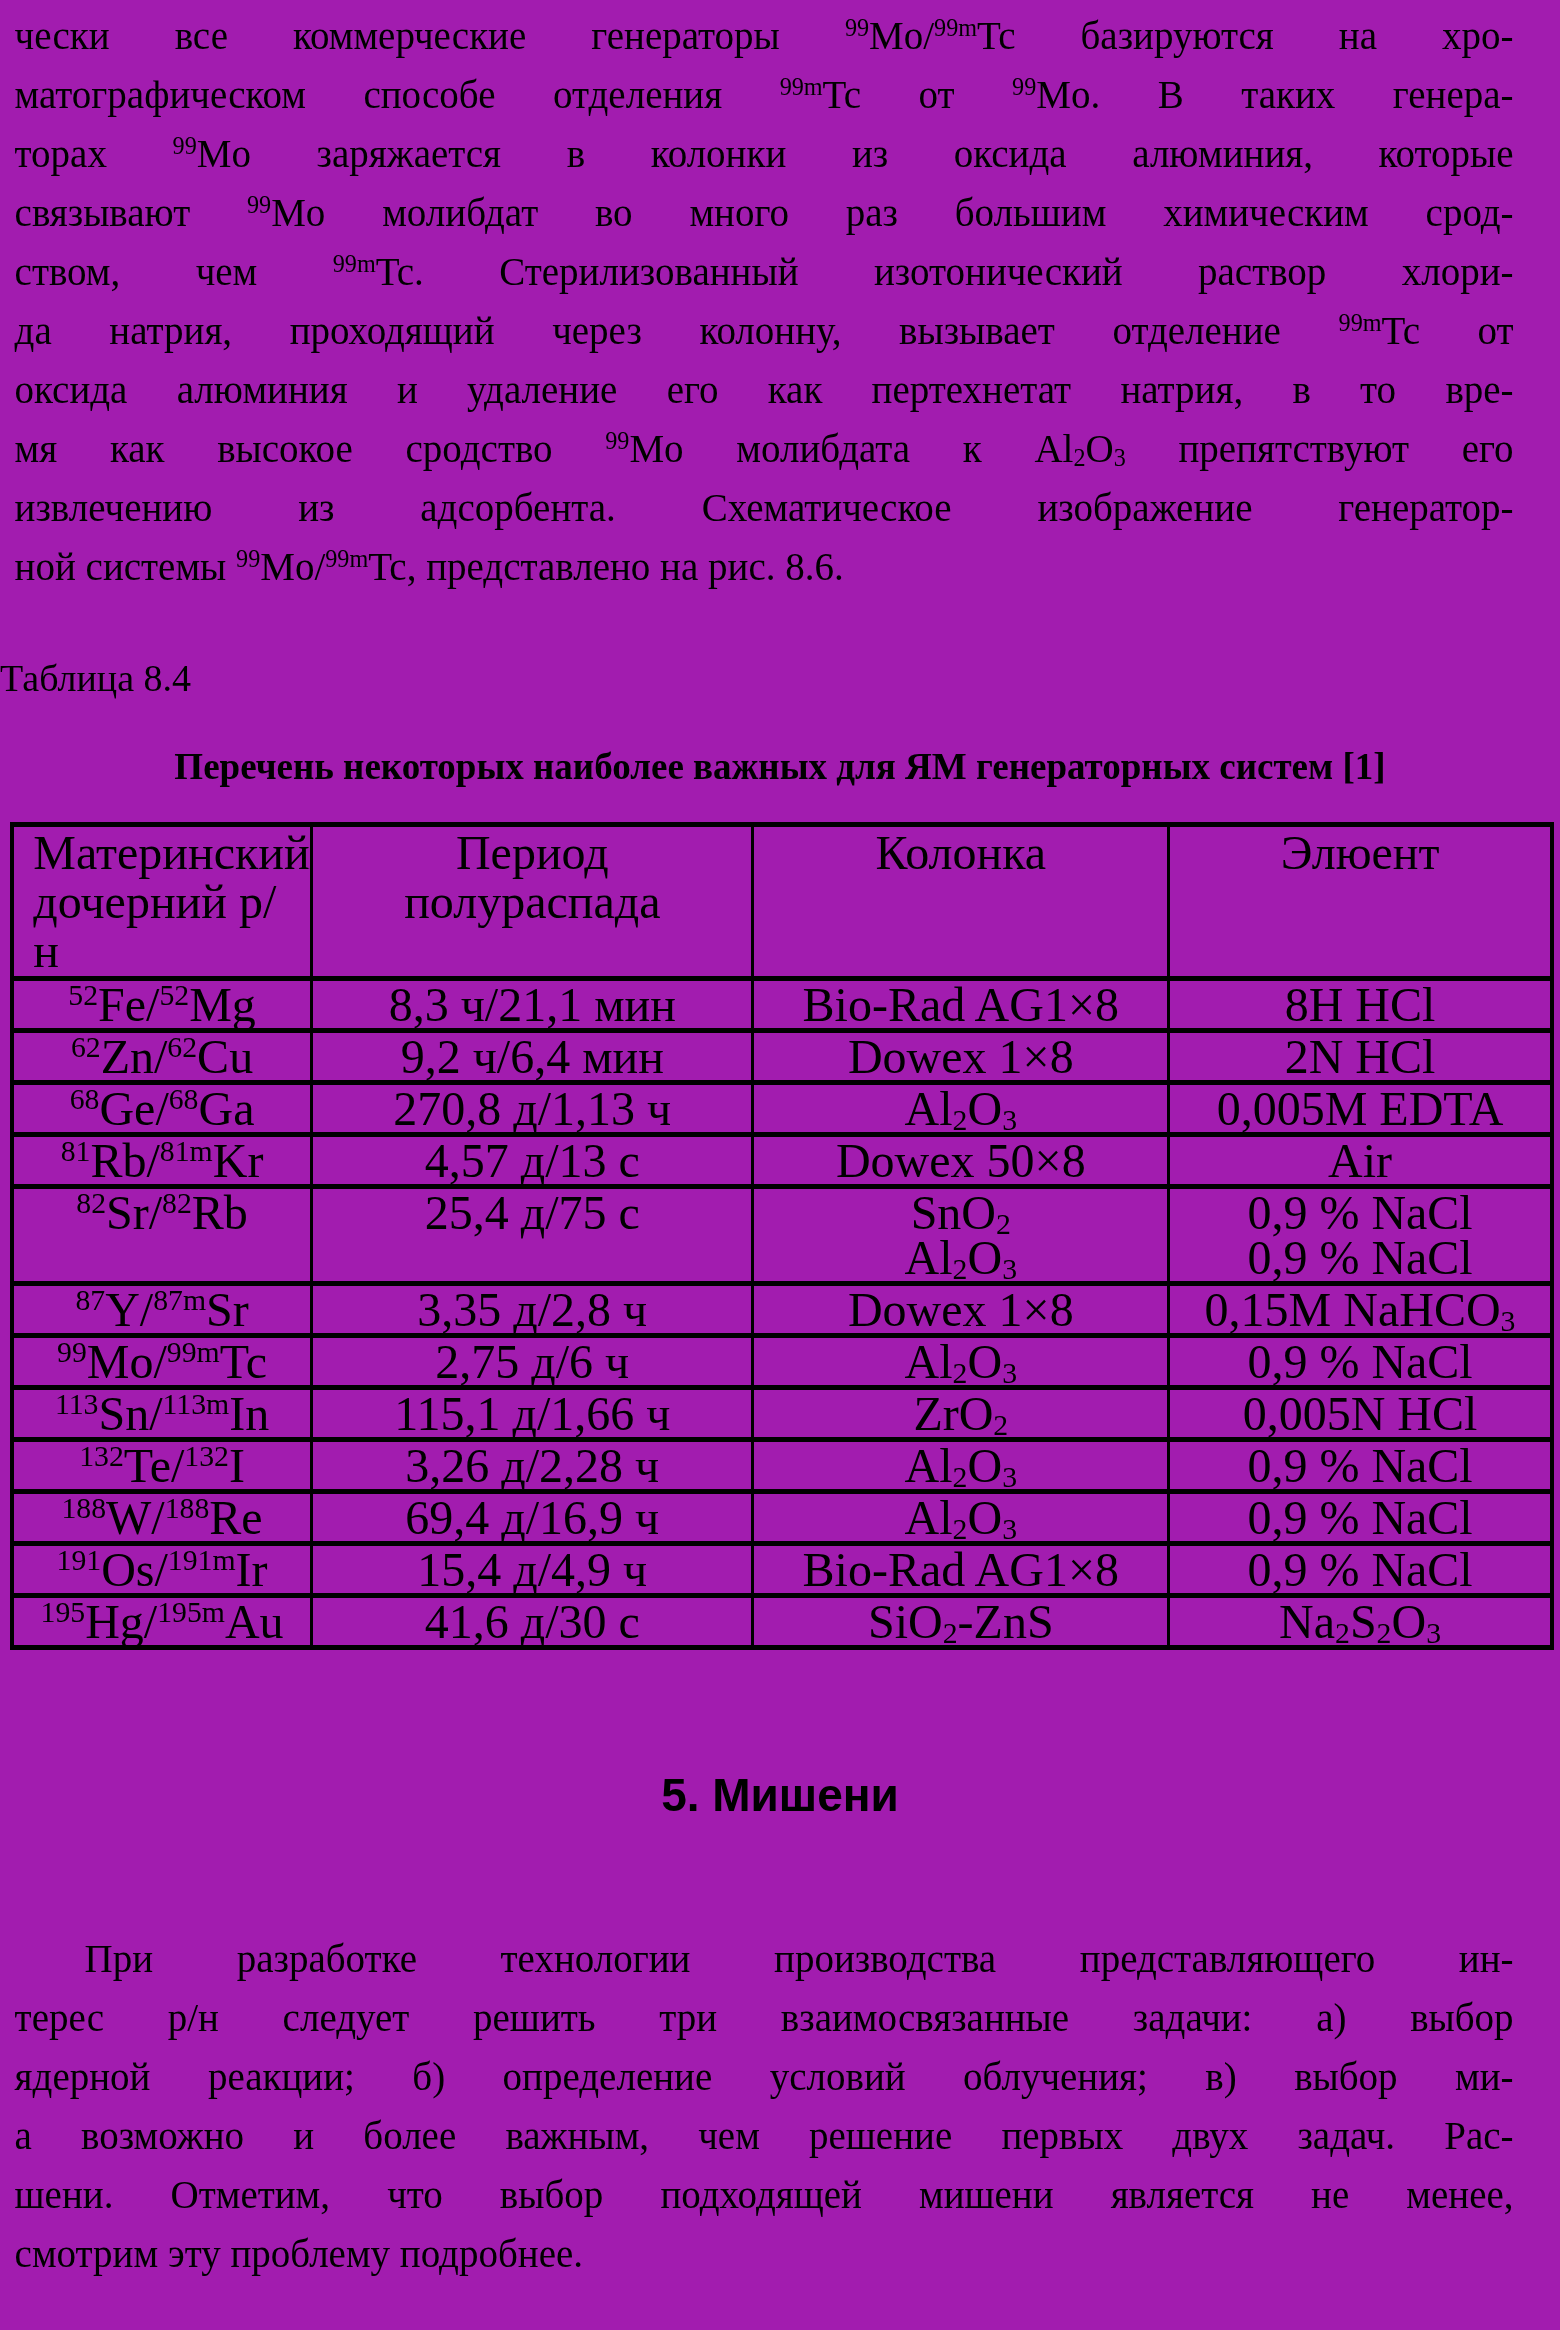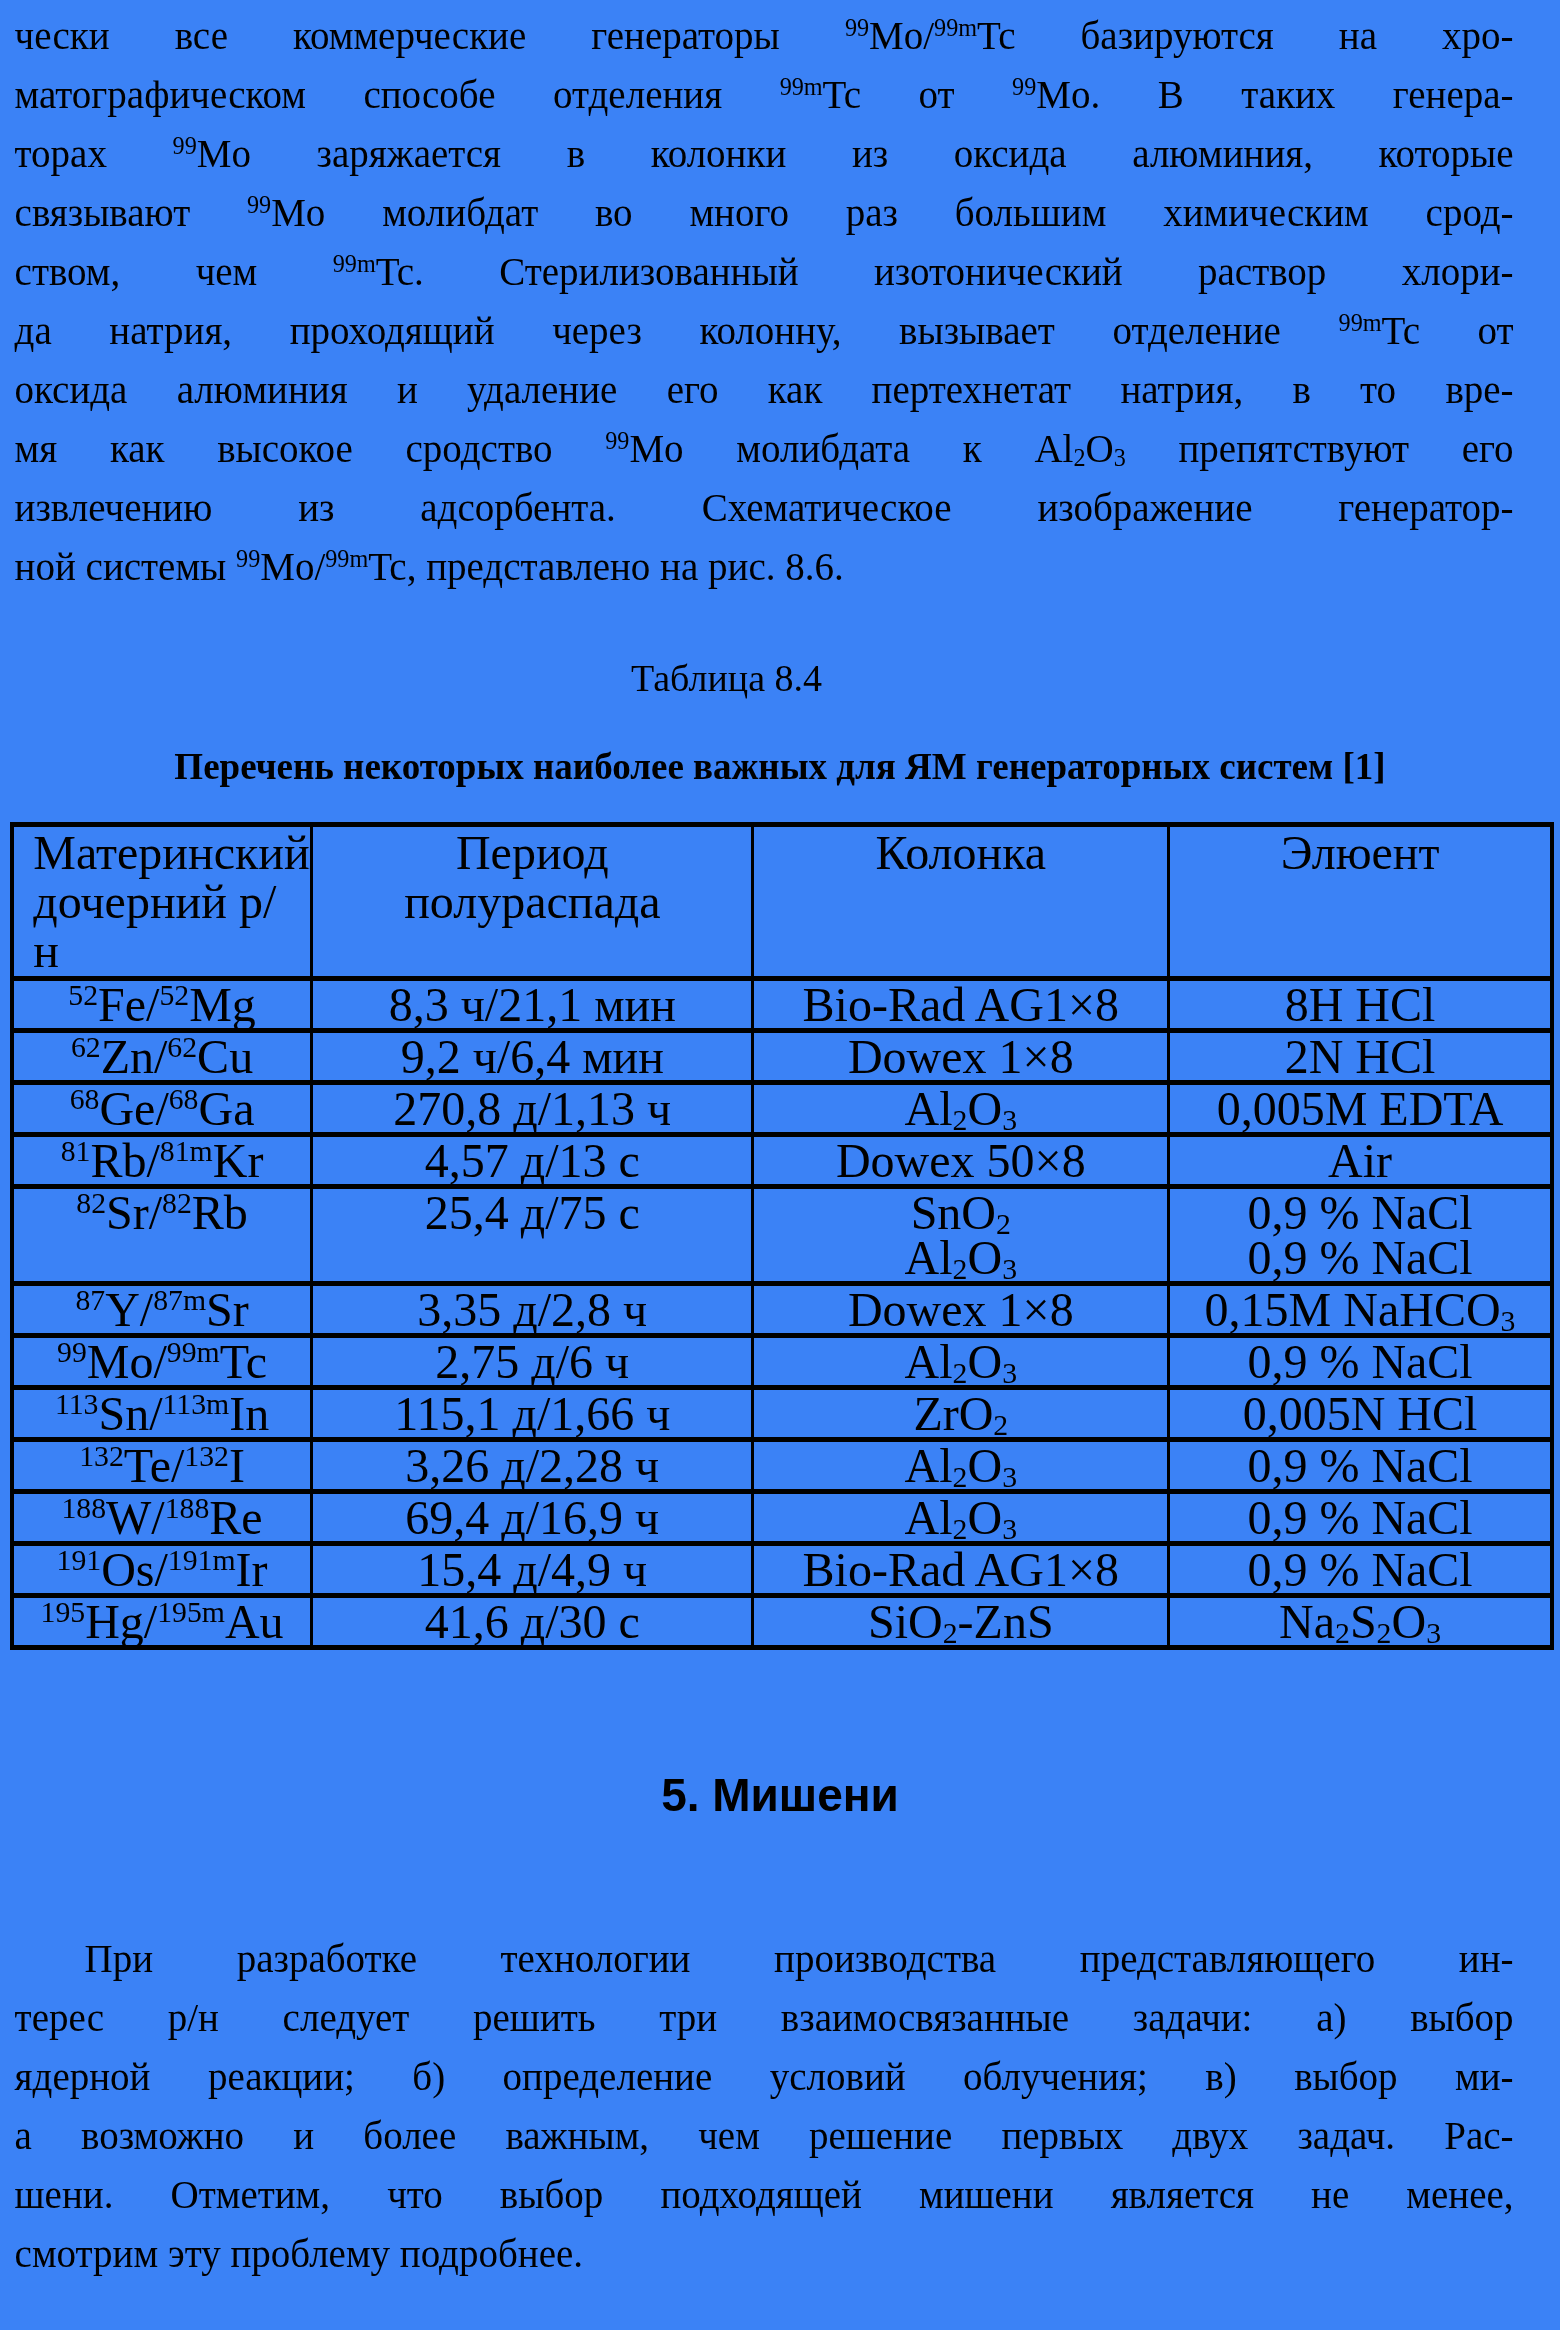--- a/index.html
+++ b/index.html
@@ -1,31 +1,31 @@
 <!DOCTYPE html>
 <html><head>
 <meta charset="utf-8">
 <style>
   html,body{margin:0;padding:0;background:#e8e8e8;}
   .page{
-    width:1560px;height:2331px;background:#3b82f6;color:#000000;
+    width:1560px;height:2331px;background:#a21caf;color:#000000;
     font-family:"Liberation Serif","DejaVu Serif",serif;
     overflow:hidden;position:relative;margin:0 auto;
   }
   .textblock{margin-left:14.6px;width:1499px;}
   #para-intro{padding-top:5.9px;}
   .tline{
     font-size:39px;line-height:59px;height:59px;
     text-align:justify;text-align-last:justify;
   }
   .tline.last{text-align-last:left;}
   .tline.indent{text-indent:70px;}
   .sup{font-size:0.62em;vertical-align:baseline;position:relative;top:-0.52em;line-height:0;}
   .sub{font-size:0.62em;vertical-align:baseline;position:relative;top:0.18em;line-height:0;}
-  .table-label{margin-top:60px;font-size:38px;line-height:45px;text-align:center;padding-right:107px;}
+  .table-label{margin-top:60px;font-size:38px;line-height:45px;text-align:left;padding-right:107px;}
   .table-caption{margin-top:43px;font-size:37px;font-weight:bold;text-align:center;line-height:45px;}
   table.gen{
     border-collapse:collapse;table-layout:fixed;
     width:1541px;margin:33px 0 0 9.8px;
     border:4.9px solid #000;
   }
   table.gen th,table.gen td{
     border-left:3.9px solid #000;border-right:3.9px solid #000;
     border-top:5.9px solid #000;border-bottom:5.9px solid #000;
     font-size:48px;font-weight:normal;

